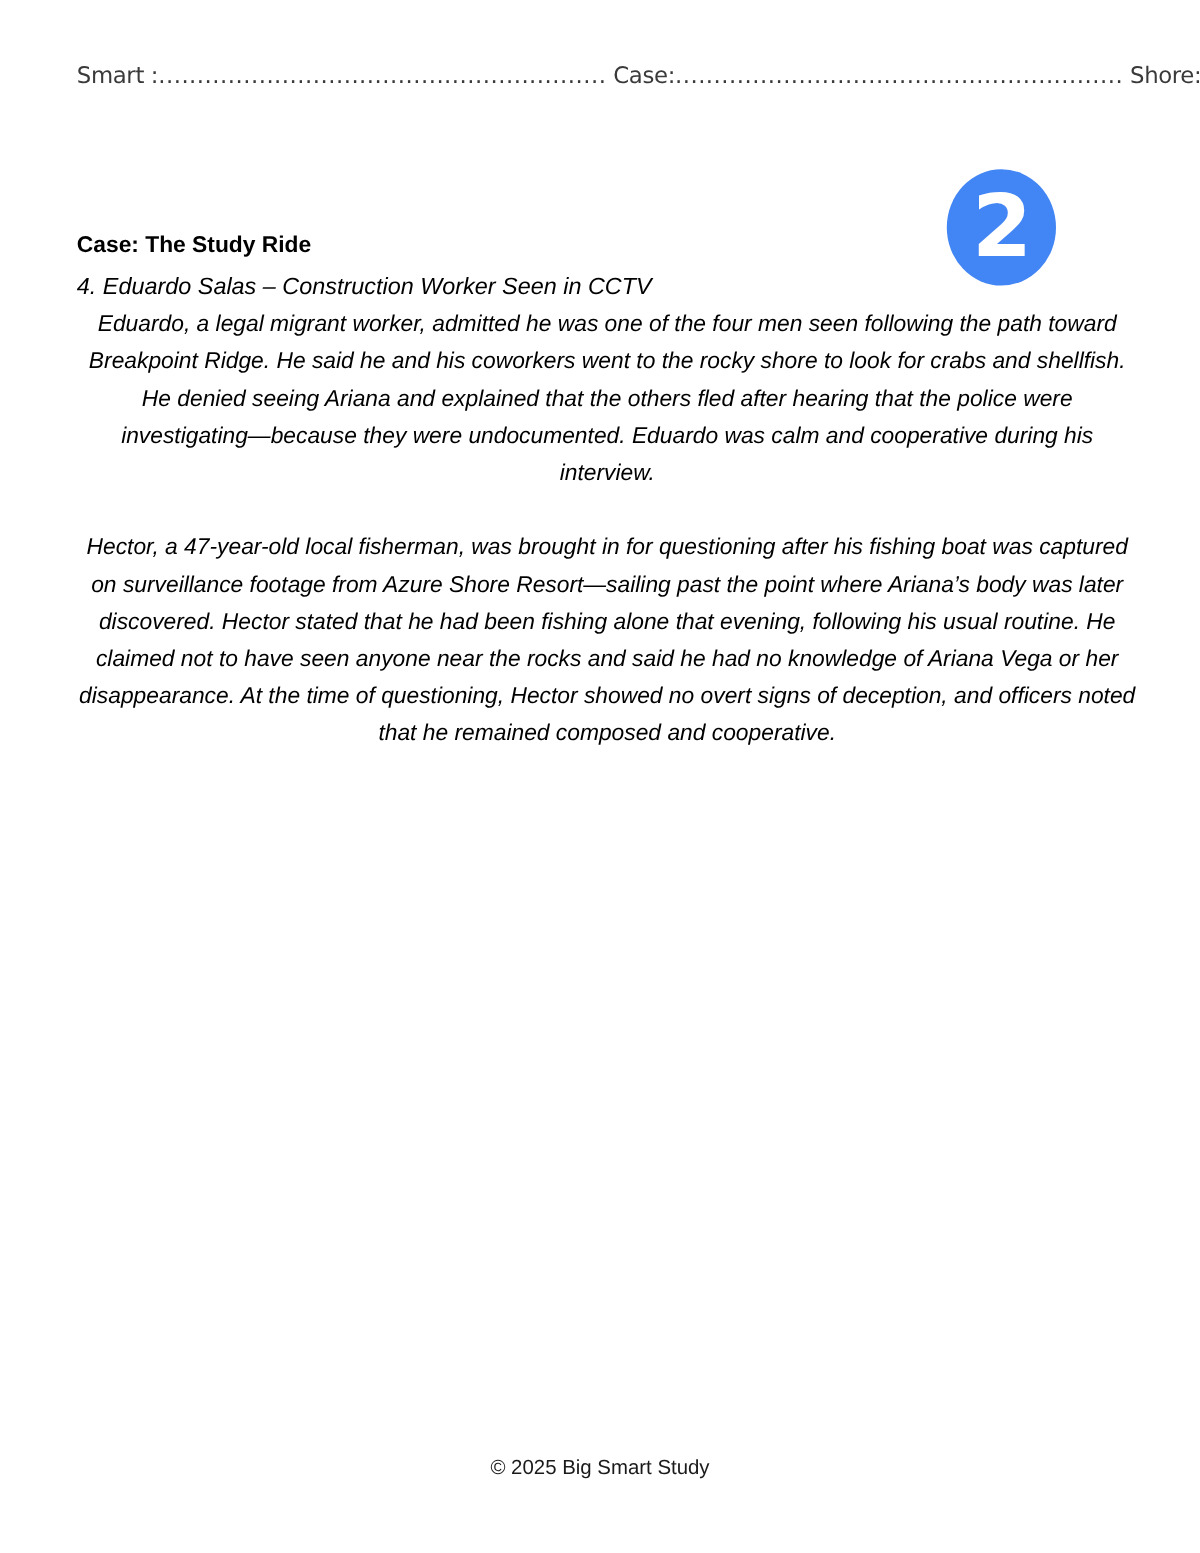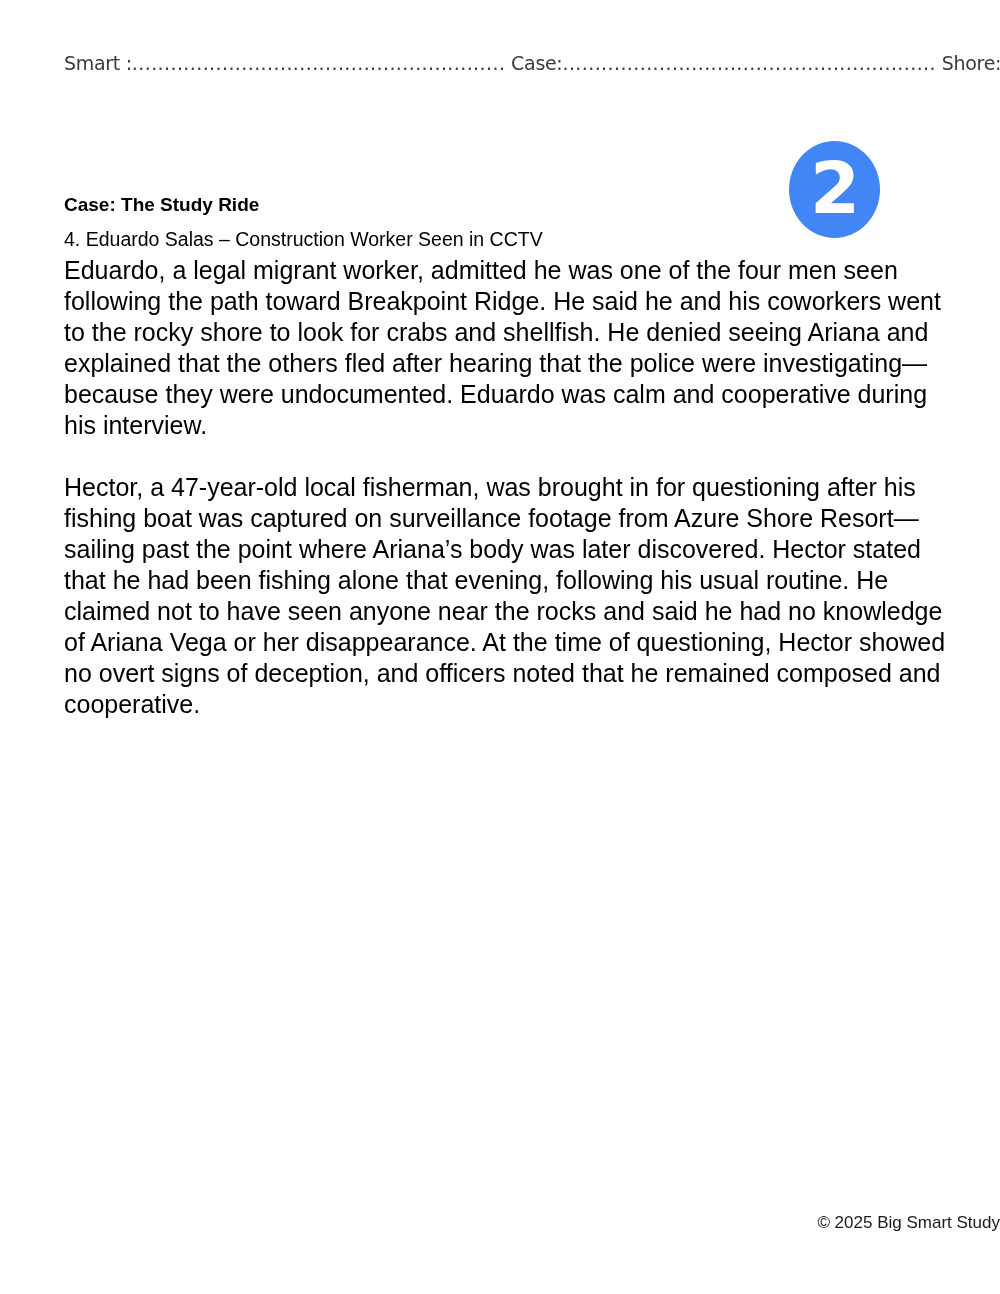--- a/index.html
+++ b/index.html
@@ -89,49 +89,50 @@
 
   
   .body-wrap {
     position: absolute;
     left: 64px;
     top: 224px;
     width: 884px;
   }
   .sec {
     margin: 0;
+    font-style: italic;
   }
   .sec + .sec {
     margin-top: 31px;
   }
   .sec-head {
     font-size: 19.5px;
     line-height: 31px;
     color: #000;
     margin: 0;
   }
   .sec-body {
-    font-size: 25px;
+    font-size: 19px;
     line-height: 31px;
     color: #000;
     margin: 0;
-    text-align: left;
+    text-align: center;
   }
   
   .sec-1 .sec-head {
     width: 720px;
   }
 
   
   .footer {
     position: absolute;
     left: 0;
     top: 1213px;
     width: 1000px;
-    text-align: right;
+    text-align: center;
     font-size: 17px;
     color: #1a1a1a;
   }
 </style>
 </head>
 <body>
 
 <div class="page">
 
   <div class="name-header">

